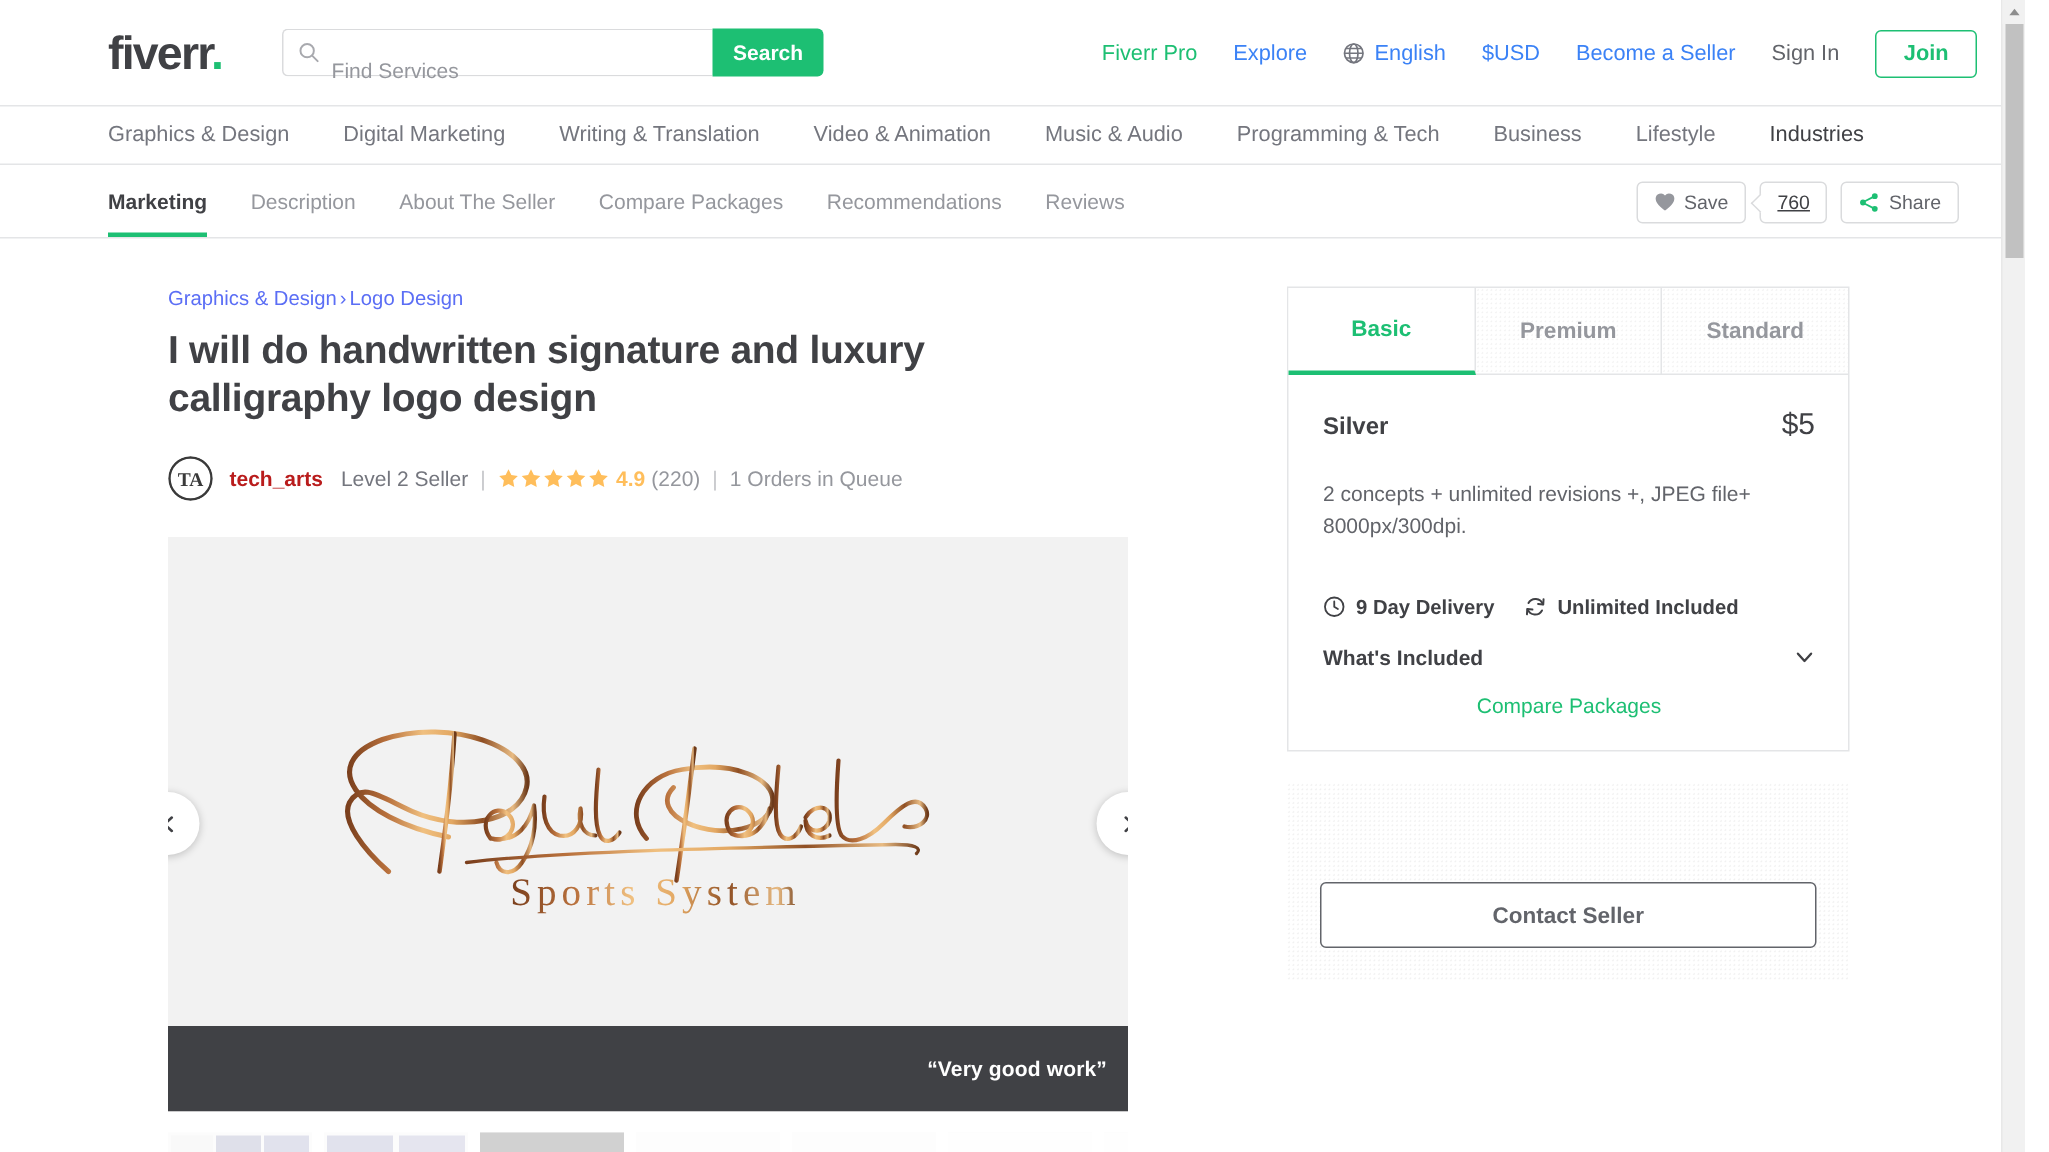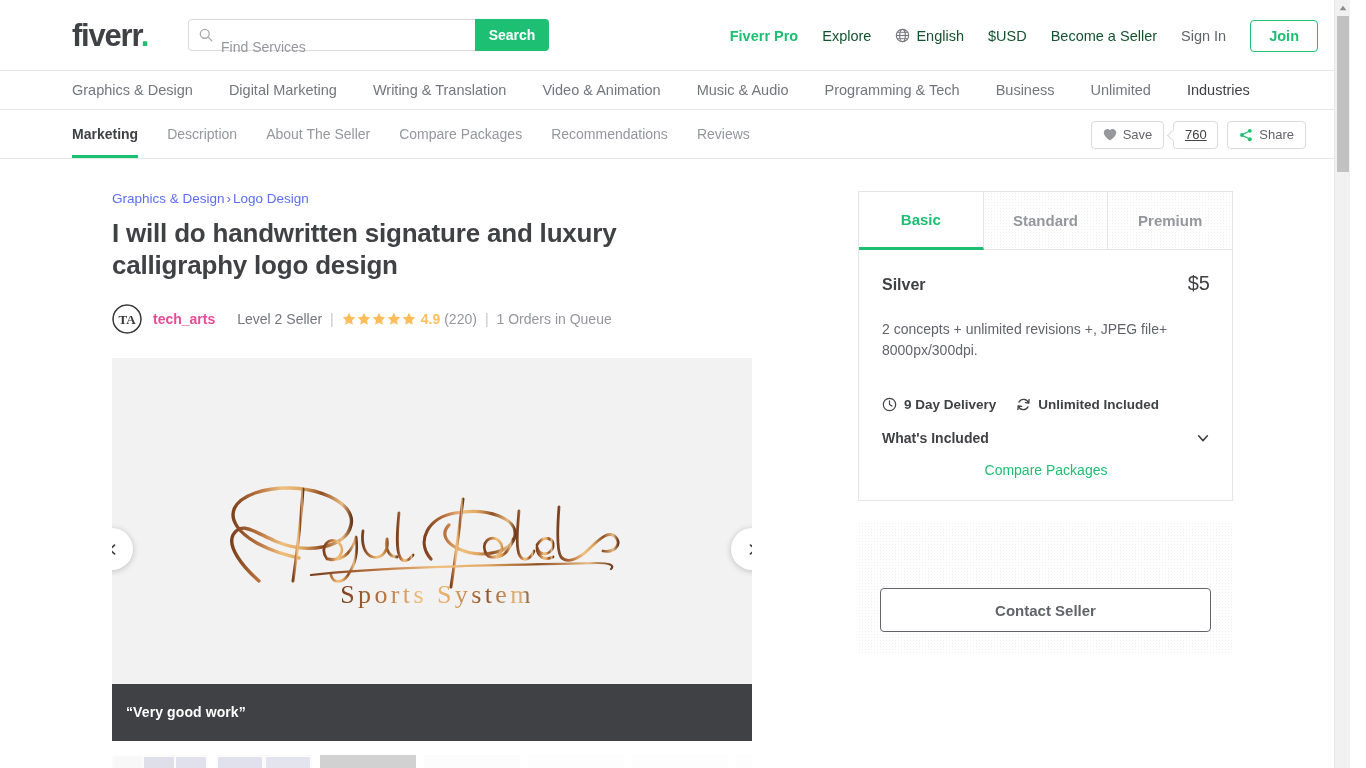--- a/index.html
+++ b/index.html
@@ -49,24 +49,24 @@
     border: none; border-radius: 0 4px 4px 0;
     font-family: "Liberation Sans", sans-serif;
     font-size: 14px; font-weight: bold; cursor: pointer;
   }
 
   .topnav {
     position: absolute; right: 32px; top: 0; height: 71px;
     display: flex; align-items: center; gap: 24px;
   }
   .topnav a {
-    font-size: 14.5px; color: #14532d; text-decoration: none;
+    font-size: 14.5px; color: #3b82f6; text-decoration: none;
     white-space: nowrap; display: flex; align-items: center; gap: 6px;
   }
-  .topnav a.pro { color: #1dbf73; font-weight: bold; }
+  .topnav a.pro { color: #1dbf73; font-weight: normal; }
   .topnav a.signin { color: #62646a; }
   .globe-icon { width: 15px; height: 15px; flex: 0 0 auto; }
   .join-btn {
     border: 1px solid #1dbf73; color: #1dbf73;
     border-radius: 4px; padding: 7px 18px;
     font-size: 14.5px; font-weight: bold; background: #fff;
     cursor: pointer; font-family: "Liberation Sans", sans-serif;
   }
 
   
@@ -136,21 +136,21 @@
   }
 
   .sellerrow {
     display: flex; align-items: center; margin-top: 22px; gap: 0;
     font-size: 14px; color: #95979d;
   }
   .avatar {
     width: 30px; height: 30px; border-radius: 50%;
     flex: 0 0 auto; margin-right: 11px;
   }
-  .seller-name { color: #ec4899; font-weight: bold; margin-right: 22px; }
+  .seller-name { color: #b91c1c; font-weight: bold; margin-right: 12px; }
   .seller-level { color: #74767e; }
   .divider { color: #c5c6c9; margin: 0 8px; }
   .stars { display: inline-flex; gap: 1px; align-items: center; }
   .star { width: 14px; height: 14px; }
   .rating-val { color: #ffbe5b; font-weight: bold; margin-left: 5px; }
   .rating-cnt { color: #95979d; margin-left: 4px; }
 
   
   .gallery {
     position: relative; margin-top: 24px;
@@ -169,21 +169,21 @@
     display: flex; align-items: center; justify-content: center;
     cursor: pointer; z-index: 5;
   }
   .arrow.left { left: -21px; }
   .arrow.right { right: -21px; }
   .arrow svg { width: 13px; height: 13px; }
 
   .review-overlay {
     position: absolute; left: 0; right: 0; bottom: 0; height: 57px;
     background: #404145; color: #fff;
-    padding: 11px 14px; display: flex; flex-direction: column; justify-content: center;
+    padding: 11px 14px; display: flex; flex-direction: column; justify-content: center; text-align: right;
   }
   .review-quote { font-size: 14px; font-weight: bold; letter-spacing: .1px; }
   .review-by { font-size: 12.5px; font-weight: bold; margin-top: 3px; }
 
   
   .thumbstrip {
     margin-top: 12px; width: 640px; height: 72px; position: relative;
     display: flex; gap: 8px; align-items: center; overflow: hidden;
   }
   .thumb {
@@ -310,21 +310,21 @@
   </div>
 
   <div class="catnav">
     <a>Graphics &amp; Design</a>
     <a>Digital Marketing</a>
     <a>Writing &amp; Translation</a>
     <a>Video &amp; Animation</a>
     <a>Music &amp; Audio</a>
     <a>Programming &amp; Tech</a>
     <a>Business</a>
-    <a>Unlimited</a>
+    <a>Lifestyle</a>
     <a class="active">Industries</a>
   </div>
 
   <div class="gigtabs">
     <div class="gigtab active">Marketing</div>
     <div class="gigtab">Description</div>
     <div class="gigtab">About The Seller</div>
     <div class="gigtab">Compare Packages</div>
     <div class="gigtab">Recommendations</div>
     <div class="gigtab">Reviews</div>
@@ -508,22 +508,22 @@
           </svg>
         </div>
 
       </div>
     </div>
 
     <div class="rightcol">
       <div class="pkgbox">
         <div class="pkgtabs">
           <div class="pkgtab active">Basic</div>
+          <div class="pkgtab">Premium</div>
           <div class="pkgtab">Standard</div>
-          <div class="pkgtab">Premium</div>
         </div>
 
         <div class="pkgbody">
           <div class="pkgtitlerow">
             <span class="pkgname">Silver</span>
             <span class="pkgprice">$5</span>
           </div>
 
           <div class="pkgdesc">2 concepts + unlimited revisions +, JPEG file+ 8000px/300dpi.</div>
 

